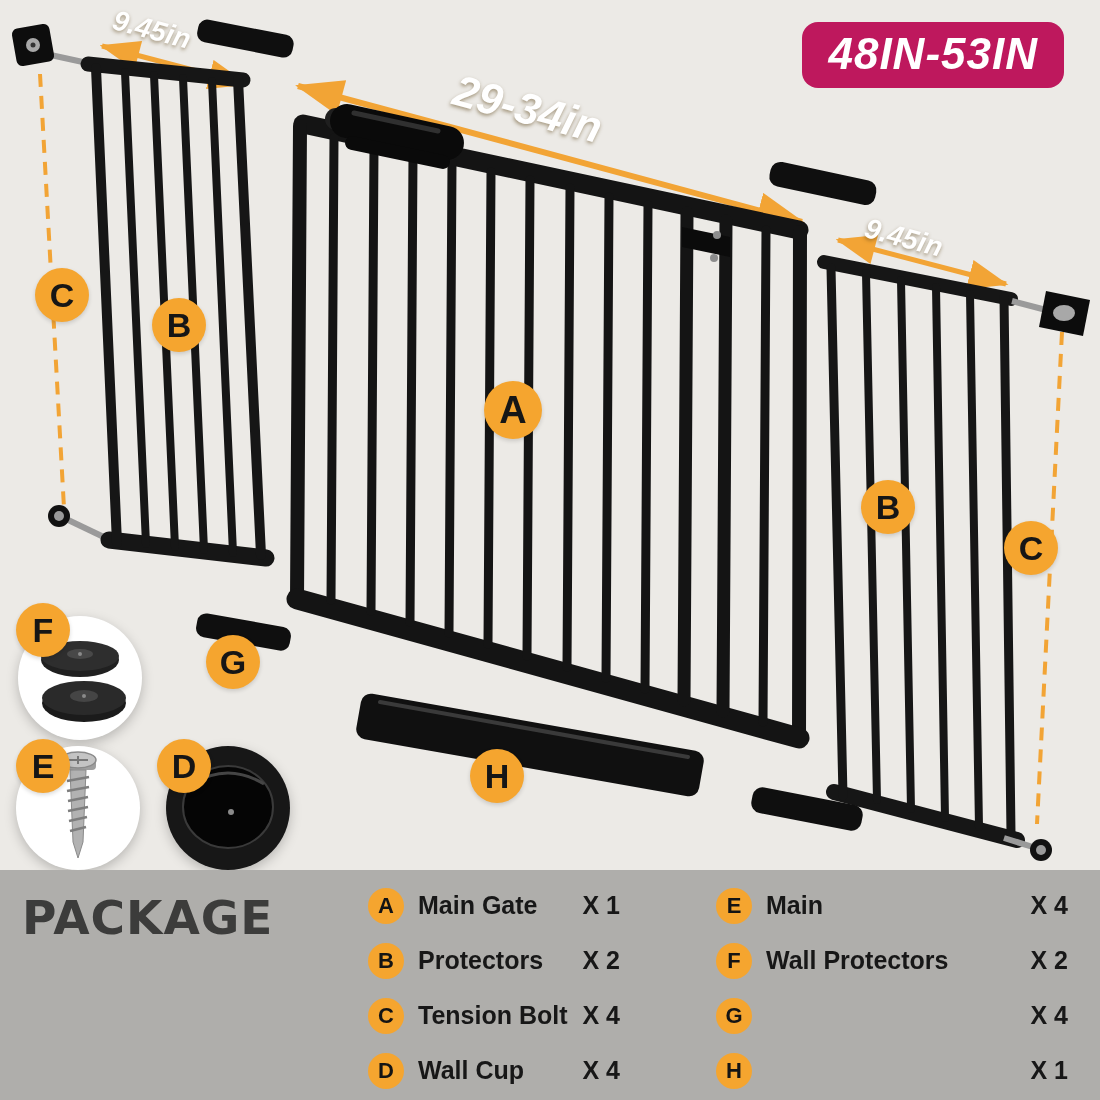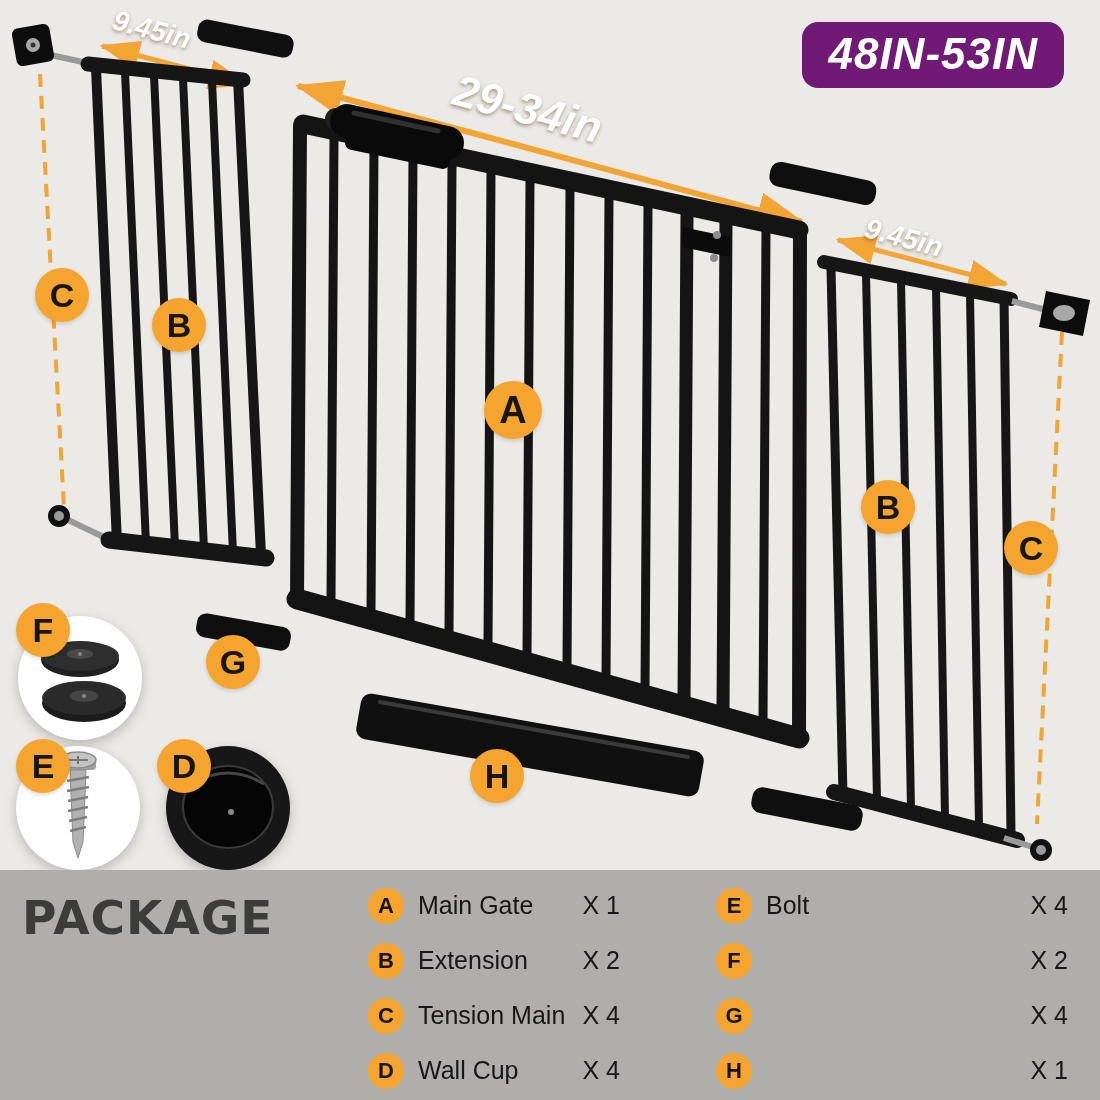--- a/index.html
+++ b/index.html
@@ -1,19 +1,19 @@
 <!DOCTYPE html>
 <html><head>
 <meta charset="utf-8">
 <style>
   html,body{margin:0;padding:0;background:#ffffff;font-family:"Liberation Sans",sans-serif;}
   #canvas{position:relative;width:1100px;height:1100px;background:#ECEAE6;overflow:hidden;}
 
   
-  .size-badge{position:absolute;right:36px;top:22px;background:#701a75;color:#ffffff;
+  .size-badge{position:absolute;right:36px;top:22px;background:#be185d;color:#ffffff;
     font-weight:800;font-style:italic;font-size:44px;letter-spacing:1px;
     padding:7px 26px 9px;border-radius:16px;font-family:"Liberation Sans",sans-serif;}
 
   
   .dim{position:absolute;color:#ffffff;font-weight:700;font-style:italic;
     text-shadow:0 2px 4px rgba(90,65,20,.5);white-space:nowrap;}
   .dim-left{left:112px;top:14px;font-size:28px;transform:rotate(15deg);}
   .dim-center{left:452px;top:84px;font-size:44px;transform:rotate(15deg);}
   .dim-right{left:864px;top:222px;font-size:28px;transform:rotate(15deg);}
 
@@ -29,22 +29,22 @@
   .bottom-panel{position:absolute;left:0;top:870px;width:1100px;height:230px;background:#AFAEAB;}
   .pkg-title{position:absolute;left:22px;top:24px;color:#3C3C3B;font-weight:800;
     font-size:47px;letter-spacing:1px;font-family:"DejaVu Sans","Liberation Sans",sans-serif;line-height:1.0;}
   .pkg-title .line{margin-bottom:34px;}
   .pkg-list{position:absolute;left:368px;top:8px;display:grid;
     grid-template-rows:repeat(4,55px);grid-auto-flow:column;
     grid-template-columns:252px 352px;column-gap:96px;align-items:center;}
   .pkg-row{display:flex;align-items:center;gap:14px;}
   .pkg-badge{width:36px;height:36px;border-radius:50%;background:#F5A52F;color:#141414;
     font-weight:800;font-size:22px;display:flex;align-items:center;justify-content:center;flex:none;}
-  .pkg-name{font-size:25px;font-weight:400;color:#171717;white-space:nowrap;}
-  .pkg-qty{margin-left:auto;font-size:25px;font-weight:400;color:#171717;white-space:nowrap;}
+  .pkg-name{font-size:25px;font-weight:700;color:#171717;white-space:nowrap;}
+  .pkg-qty{margin-left:auto;font-size:25px;font-weight:700;color:#171717;white-space:nowrap;}
 </style>
 </head>
 <body>
 
 <div id="canvas">
 
   <svg width="1100" height="870" viewBox="0 0 1100 870" style="position:absolute;left:0;top:0">
     <defs>
       <marker id="arrowE" markerWidth="9" markerHeight="7" refX="7.5" refY="3" orient="auto">
         <path d="M0,0 L8,3 L0,6 Z" fill="#F2A435"></path>
@@ -216,40 +216,41 @@
     </div>
 
     <div class="pkg-list">
       <div class="pkg-row">
         <span class="pkg-badge">A</span>
         <span class="pkg-name">Main Gate</span>
         <span class="pkg-qty">X 1</span>
       </div>
       <div class="pkg-row">
         <span class="pkg-badge">B</span>
-        <span class="pkg-name">Extension</span>
+        <span class="pkg-name">Protectors</span>
         <span class="pkg-qty">X 2</span>
       </div>
       <div class="pkg-row">
         <span class="pkg-badge">C</span>
-        <span class="pkg-name">Tension Main</span>
+        <span class="pkg-name">Tension Bolt</span>
         <span class="pkg-qty">X 4</span>
       </div>
       <div class="pkg-row">
         <span class="pkg-badge">D</span>
         <span class="pkg-name">Wall Cup</span>
         <span class="pkg-qty">X 4</span>
       </div>
       <div class="pkg-row">
         <span class="pkg-badge">E</span>
-        <span class="pkg-name">Bolt</span>
+        <span class="pkg-name">Main</span>
         <span class="pkg-qty">X 4</span>
       </div>
       <div class="pkg-row">
         <span class="pkg-badge">F</span>
+        <span class="pkg-name">Wall Protectors</span>
         <span class="pkg-qty">X 2</span>
       </div>
       <div class="pkg-row">
         <span class="pkg-badge">G</span>
         <span class="pkg-qty">X 4</span>
       </div>
       <div class="pkg-row">
         <span class="pkg-badge">H</span>
         <span class="pkg-qty">X 1</span>
       </div>

